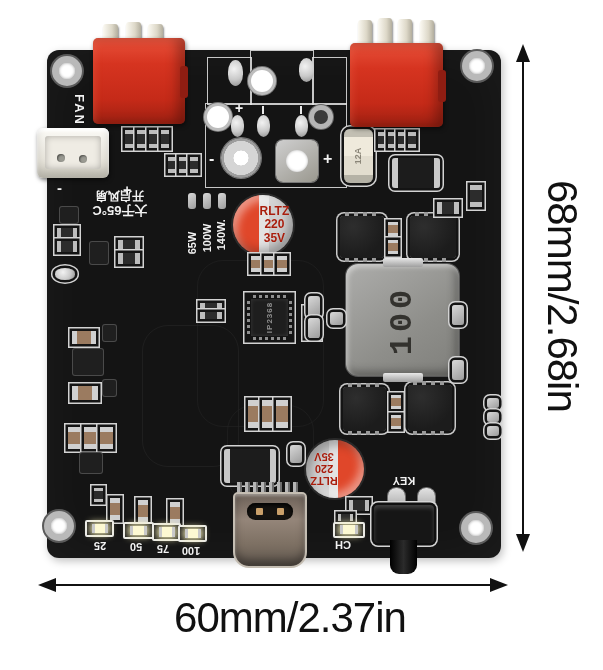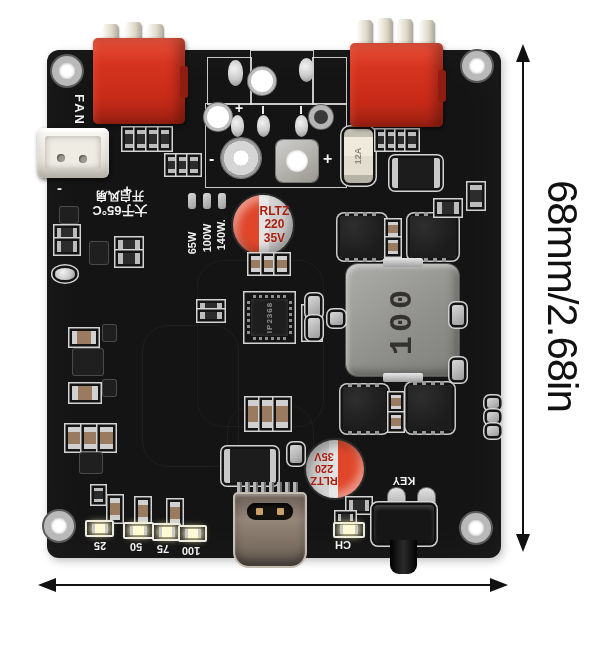--- a/index.html
+++ b/index.html
@@ -304,14 +304,15 @@
   </div>
 
   <div class="dim-line" style="left:522px;top:52px;width:2px;height:492px;"></div>
   <div class="arr" style="left:516px;top:44px;border-width:0 7px 18px 7px;border-color:transparent transparent #111 transparent;"></div>
   <div class="arr" style="left:516px;top:534px;border-width:18px 7px 0 7px;border-color:#111 transparent transparent transparent;"></div>
   <div class="dim-text vert" style="left:538px;top:180px;font-size:42px;">68mm/2.68in</div>
 
   <div class="dim-line" style="left:50px;top:584px;width:446px;height:2px;"></div>
   <div class="arr" style="left:38px;top:578px;border-width:7px 18px 7px 0;border-color:transparent #111 transparent transparent;"></div>
   <div class="arr" style="left:490px;top:578px;border-width:7px 0 7px 18px;border-color:transparent transparent transparent #111;"></div>
+  <div class="dim-text" style="left:90px;top:594px;width:400px;text-align:center;font-size:42px;">60mm/2.37in</div>
 
 </div>
 
 </body></html>

